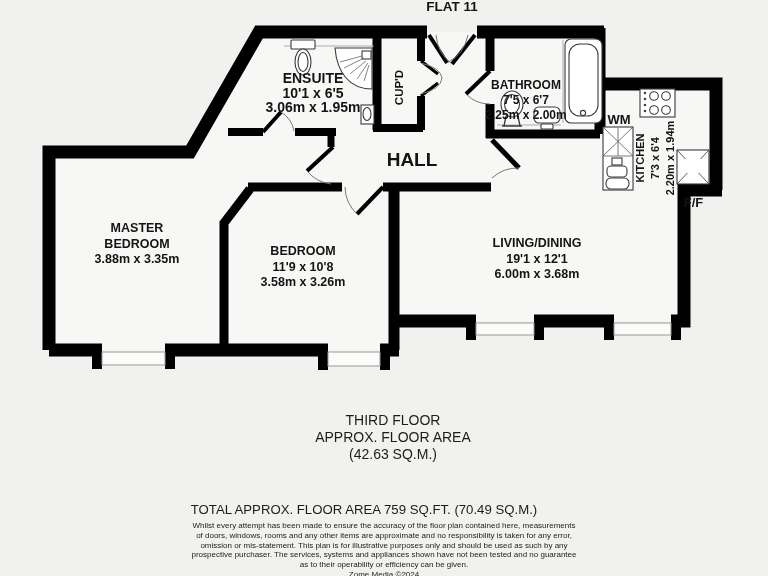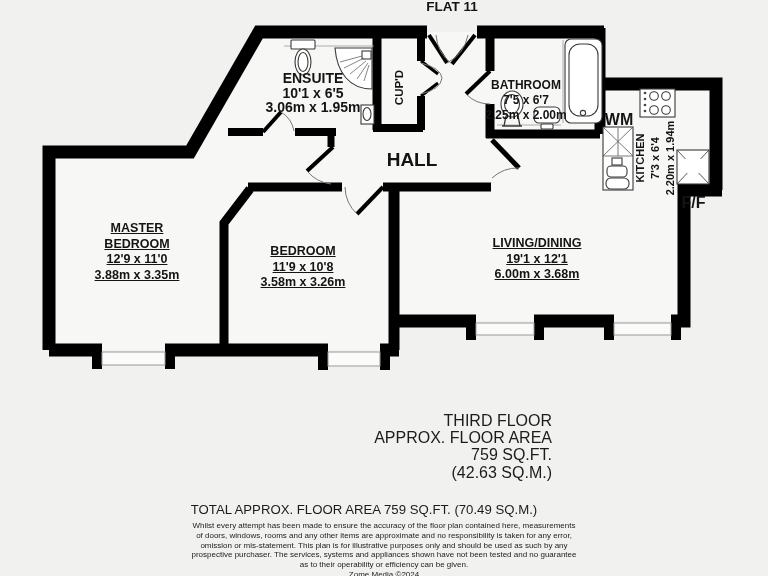--- a/index.html
+++ b/index.html
@@ -4,23 +4,23 @@
 <style>
   html,body{margin:0;padding:0;}
   body{width:768px;height:576px;overflow:hidden;background:#f1f1ef;
        font-family:"Liberation Sans",sans-serif;}
   #stage{position:relative;width:768px;height:576px;padding-left:32px;}
   #plan-svg{position:absolute;left:0;top:0;}
   .lbl{position:absolute;color:#141414;text-align:center;font-weight:bold;
        font-family:"Liberation Sans",sans-serif;white-space:nowrap;}
   .lbl span{display:block;}
   .rot{transform:rotate(-90deg);transform-origin:center center;}
-  .rm{font-size:12.5px;line-height:15.5px;text-decoration:underline;}
+  .rm{font-size:12.5px;line-height:15.5px;}
   .sm{font-size:12px;line-height:15px;}
-  .tiny{font-size:16px;line-height:12px;}
+  .tiny{font-size:13px;line-height:12px;}
   .foot{position:absolute;color:#1c1c1c;text-align:center;font-weight:normal;
         font-family:"Liberation Sans",sans-serif;}
   .foot span{display:block;}
 </style>
 </head>
 <body>
 
 <div id="stage">
 
 <svg id="plan-svg" width="768" height="576" viewBox="0 0 768 576">
@@ -191,40 +191,38 @@
   <span>2.20m x 1.94m</span>
 </div>
 
 <div class="lbl tiny" style="left:677px;top:160px;width:33px;margin-top:37px;">F/F</div>
 
 <div class="lbl" style="left:372px;top:152px;width:80px;font-size:19px;line-height:15px;">HALL</div>
 
 <div class="lbl rm" style="left:57px;top:221px;width:160px;">
   <span>MASTER</span>
   <span>BEDROOM</span>
-  <span>12'9 x 11'0</span>
   <span>3.88m x 3.35m</span>
 </div>
 
 <div class="lbl rm" style="left:228px;top:244px;width:150px;">
   <span>BEDROOM</span>
   <span>11'9 x 10'8</span>
   <span>3.58m x 3.26m</span>
 </div>
 
 <div class="lbl rm" style="left:457px;top:236px;width:160px;">
   <span>LIVING/DINING</span>
   <span>19'1 x 12'1</span>
   <span>6.00m x 3.68m</span>
 </div>
 
-<div class="foot" style="left:252px;top:412px;width:300px;font-size:16px;line-height:17.2px;text-align:right;">
+<div class="foot" style="left:243px;top:412px;width:300px;font-size:14px;line-height:17.2px;">
   <span>THIRD FLOOR</span>
   <span>APPROX. FLOOR AREA</span>
-  <span>759 SQ.FT.</span>
   <span>(42.63 SQ.M.)</span>
 </div>
 
 <div class="foot" style="left:0;top:502px;width:728px;font-size:13.2px;line-height:16px;">TOTAL APPROX. FLOOR AREA 759 SQ.FT. (70.49 SQ.M.)</div>
 
 <div class="foot" style="left:128px;top:521px;width:512px;font-size:8px;line-height:9.8px;">
   <span>Whilst every attempt has been made to ensure the accuracy of the floor plan contained here, measurements</span>
   <span>of doors, windows, rooms and any other items are approximate and no responsibility is taken for any error,</span>
   <span>omission or mis-statement. This plan is for illustrative purposes only and should be used as such by any</span>
   <span>prospective purchaser. The services, systems and appliances shown have not been tested and no guarantee</span>

